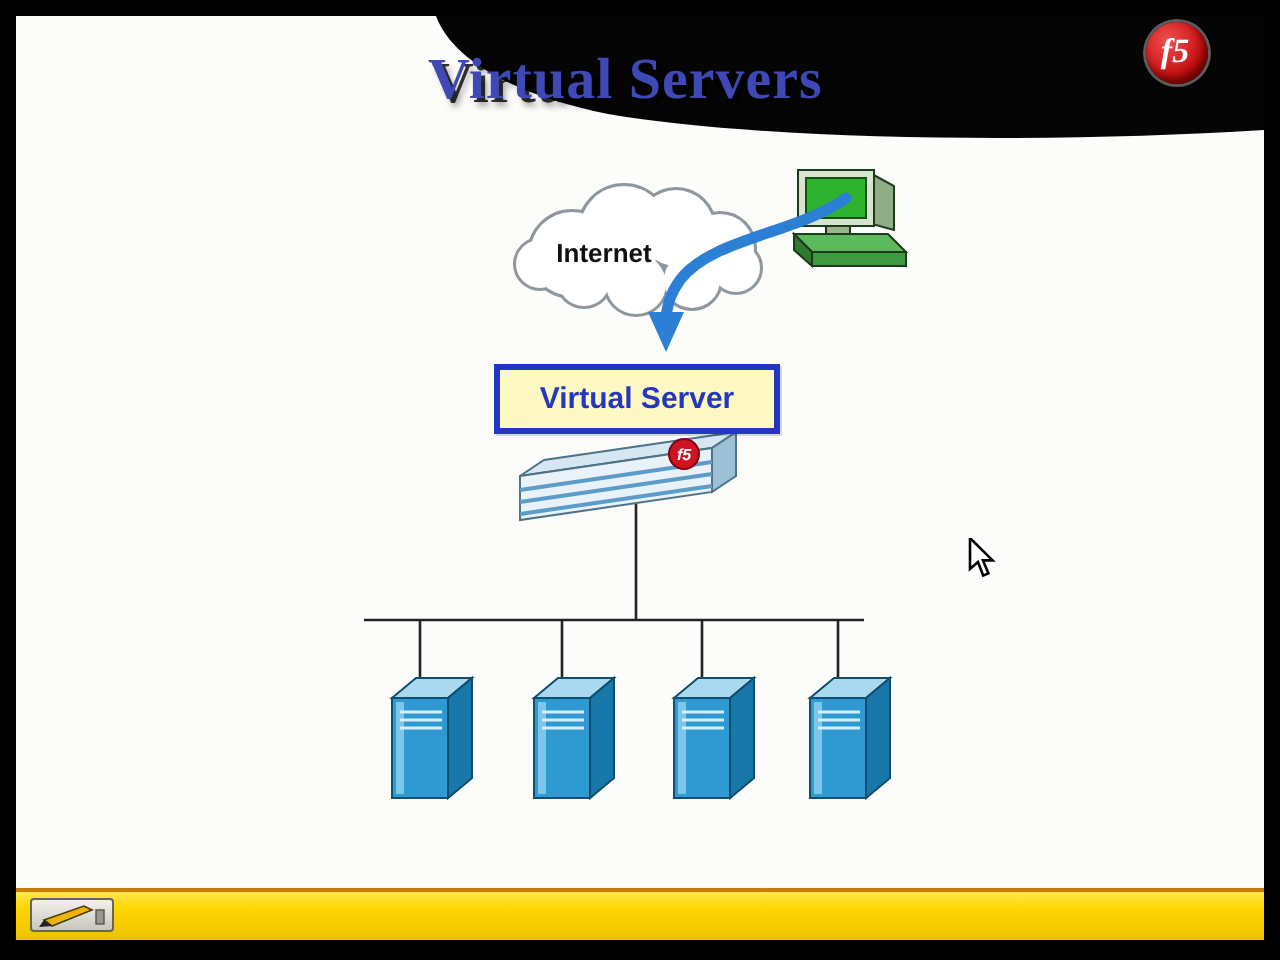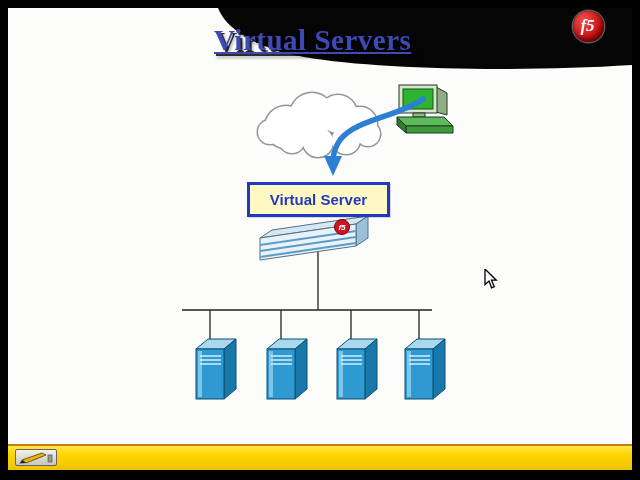--- a/index.html
+++ b/index.html
@@ -2,21 +2,21 @@
 <html><head>
 <meta charset="utf-8">
 <style>
   html,body{margin:0;padding:0;background:#000;}
   body{font-family:"Liberation Sans", sans-serif;}
   .stage{position:relative;width:640px;height:480px;background:#000;overflow:hidden;}
   .slide{position:absolute;left:8px;top:8px;width:624px;height:436px;background:#fcfcfa;}
   .overlay{position:absolute;left:0;top:0;}
   .title{position:absolute;left:214px;top:24px;font-family:"Liberation Serif",serif;font-weight:bold;
          font-size:29px;letter-spacing:0.5px;color:#3f49b5;
-         text-shadow:2px 2px 0 rgba(0,0,0,0.8), 3px 4px 3px rgba(0,0,0,0.35);text-decoration:underline;}
+         text-shadow:2px 2px 0 rgba(0,0,0,0.8), 3px 4px 3px rgba(0,0,0,0.35);}
   .f5logo{position:absolute;left:573px;top:11px;width:31px;height:31px;border-radius:50%;
           background:radial-gradient(circle at 35% 30%, #f05050, #c40a0a 65%, #8e0000);
           box-shadow:0 0 0 1.5px rgba(255,255,255,0.35), inset -2px -3px 4px rgba(0,0,0,0.45);
           display:flex;align-items:center;justify-content:center;}
   .f5logo span{color:#fff;font-family:"Liberation Serif",serif;font-style:italic;font-weight:bold;
                font-size:17px;line-height:1;transform:translate(-1px,-1px);}
   .internet-label{position:absolute;left:258px;top:119px;width:88px;text-align:center;
                   font-size:13px;font-weight:bold;color:#101010;}
   .vsbox{position:absolute;left:247px;top:182px;width:137px;height:29px;background:#fef9c3;
          border:3px solid #2437c0;display:flex;align-items:center;justify-content:center;
@@ -120,20 +120,21 @@
       <use xlink:href="#server-shape" href="#server-shape" x="405" y="339"></use>
     </g>
   </svg>
 
   <div class="title">Virtual Servers</div>
 
   <div class="f5logo">
     <span>f5</span>
   </div>
 
+  <div class="internet-label">Internet</div>
 
   <div class="vsbox">
     <span>Virtual Server</span>
   </div>
 
   <div class="toolbar">
     <button class="pencil-btn">
       <svg width="38" height="13" viewBox="0 0 38 13">
         <polygon points="5,9 25,2 29,4 9,12" fill="#f0b400" stroke="#4a3a08" stroke-width="0.8"></polygon>
         <polygon points="5,9 9,12 2.5,12.5" fill="#222222"></polygon>

